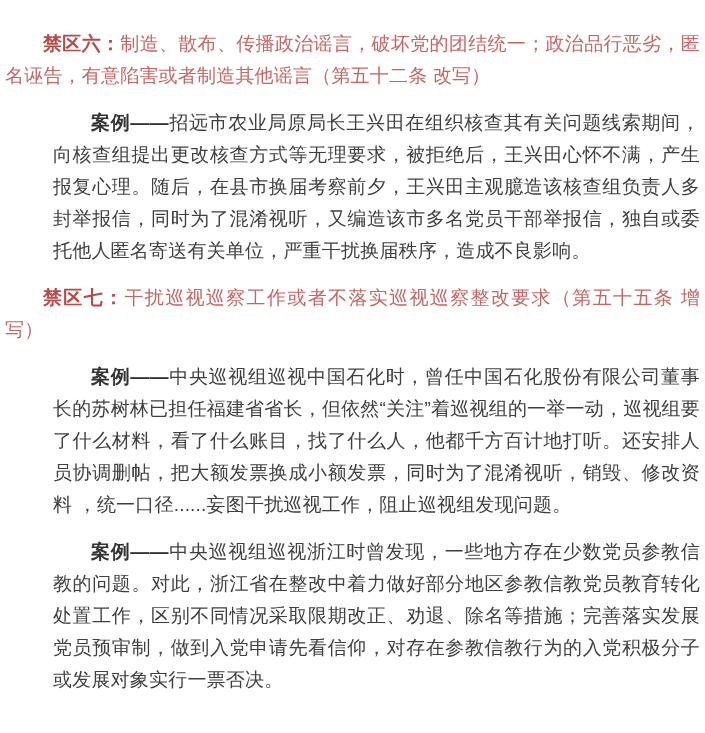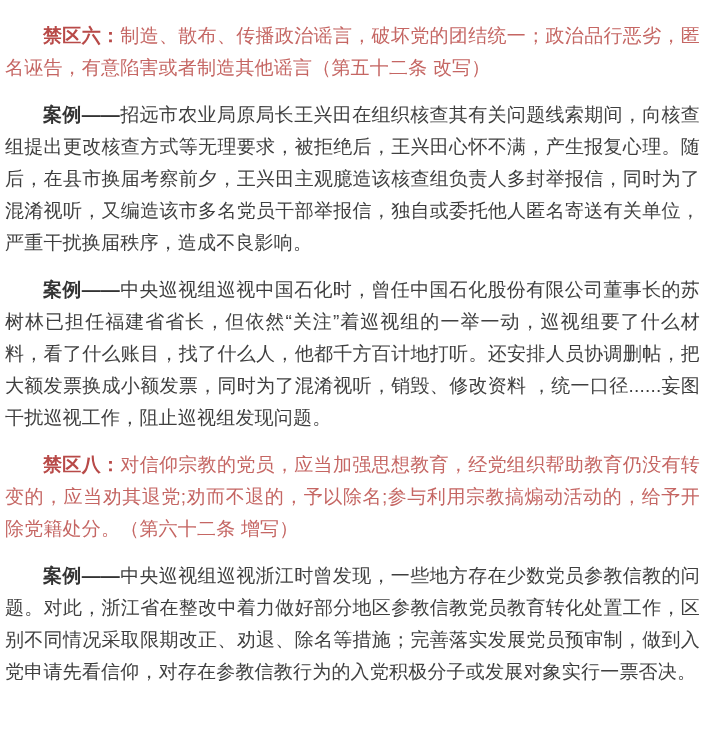--- a/index.html
+++ b/index.html
@@ -17,42 +17,42 @@
     padding: 16px 5px 2px 5px;
   }
   .doc p {
     margin: 15px 0 0 0;
     font-size: 19px;
     line-height: 32px;
     text-indent: 2em;
     text-align: justify;
     letter-spacing: 0.2px;
   }
-  .doc p:first-child { margin-top: 4px; }
+  .doc p:first-child { margin-top: 12px; }
   p.heading { color: #c56663; }
   p.heading .lbl { color: #b84a48; font-weight: 700; }
-  p.case { color: #3f3f3f; }
+  p.case { color: #3f3f3f; margin-left: 48px; }
   p.case .lbl { color: #333333; font-weight: 700; }
 </style>
 </head>
 <body>
 
 <div class="doc">
 
   <p class="heading">
     <span class="lbl">禁区六：</span><span>制造、散布、传播政治谣言，破坏党的团结统一；政治品行恶劣，匿名诬告，有意陷害或者制造其他谣言（第五十二条 改写）</span>
   </p>
   <p class="case">
     <span class="lbl">案例——</span><span>招远市农业局原局长王兴田在组织核查其有关问题线索期间，向核查组提出更改核查方式等无理要求，被拒绝后，王兴田心怀不满，产生报复心理。随后，在县市换届考察前夕，王兴田主观臆造该核查组负责人多封举报信，同时为了混淆视听，又编造该市多名党员干部举报信，独自或委托他人匿名寄送有关单位，严重干扰换届秩序，造成不良影响。</span>
   </p>
 
+  <p class="heading">
+    <span class="lbl">禁区七：</span><span>干扰巡视巡察工作或者不落实巡视巡察整改要求（第五十五条 增写）</span>
+  </p>
   <p class="case">
     <span class="lbl">案例——</span><span>中央巡视组巡视中国石化时，曾任中国石化股份有限公司董事长的苏树林已担任福建省省长，但依然“关注”着巡视组的一举一动，巡视组要了什么材料，看了什么账目，找了什么人，他都千方百计地打听。还安排人员协调删帖，把大额发票换成小额发票，同时为了混淆视听，销毁、修改资料 ，统一口径......妄图干扰巡视工作，阻止巡视组发现问题。</span>
   </p>
 
-  <p class="heading">
-    <span class="lbl">禁区八：</span><span>对信仰宗教的党员，应当加强思想教育，经党组织帮助教育仍没有转变的，应当劝其退党;劝而不退的，予以除名;参与利用宗教搞煽动活动的，给予开除党籍处分。（第六十二条 增写）</span>
-  </p>
   <p class="case">
     <span class="lbl">案例——</span><span>中央巡视组巡视浙江时曾发现，一些地方存在少数党员参教信教的问题。对此，浙江省在整改中着力做好部分地区参教信教党员教育转化处置工作，区别不同情况采取限期改正、劝退、除名等措施；完善落实发展党员预审制，做到入党申请先看信仰，对存在参教信教行为的入党积极分子或发展对象实行一票否决。</span>
   </p>
 
 </div>
 
 </body></html>

